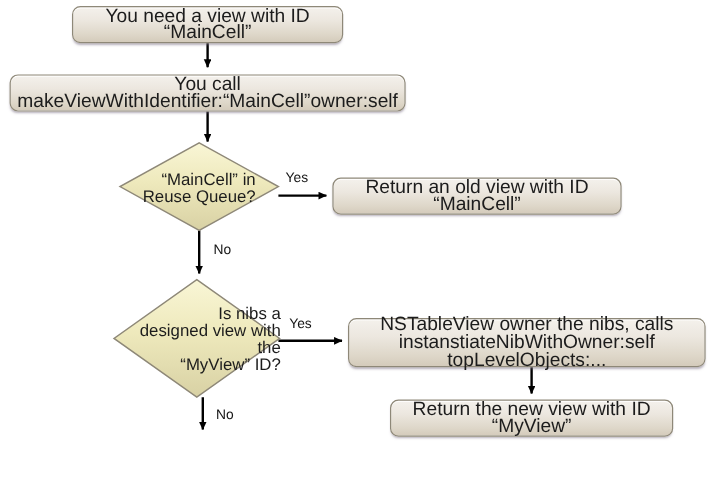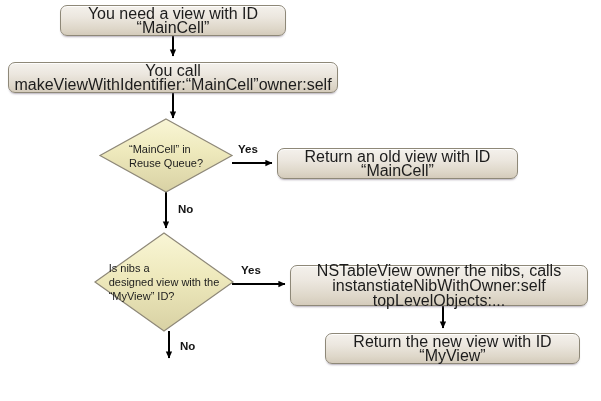--- a/index.html
+++ b/index.html
@@ -50,39 +50,39 @@
   }
   .diamond-text {
     position: absolute;
     left: 0;
     top: 0;
     width: 100%;
     height: 100%;
     display: flex;
     align-items: center;
     justify-content: center;
-    text-align: left;
-    font-size: 11px;
+    text-align: right;
+    font-size: 14px;
     line-height: 14px;
     color: #1c1c1c;
     white-space: pre-line;
     user-select: none;
   }
   .edge-layer {
     position: absolute;
     left: 0;
     top: 0;
     width: 601px;
     height: 401px;
     pointer-events: none;
   }
   .edge-label {
     position: absolute;
     font-size: 11.5px;
-    font-weight: bold;
+    font-weight: normal;
     color: #141414;
     user-select: none;
     text-align: center;
   }
 </style>
 </head>
 <body>
 
 <div id="canvas">
 
@@ -139,21 +139,21 @@
 
   <div class="node" style="left:277px; top:148px; width:241px; height:31px;">
     <span class="node-label">Return an old view with ID “MainCell”</span>
   </div>
 
   <div class="node" style="left:290px; top:265px; width:298px; height:41px; line-height:15px;">
     <span class="node-label">NSTableView owner the nibs, calls
 instanstiateNibWithOwner:self topLevelObjects:...</span>
   </div>
 
-  <div class="node" style="left:325px; top:333px; width:255px; height:31px;">
+  <div class="node" style="left:325px; top:333px; width:236px; height:31px;">
     <span class="node-label">Return the new view with ID “MyView”</span>
   </div>
 
 
   <div class="diamond-wrap" style="left:99px; top:118px; width:134px; height:75px;">
     <svg width="134" height="75" viewBox="0 0 134 75">
       <defs>
         <linearGradient id="decGrad1" x1="0" y1="0" x2="0" y2="1">
           <stop offset="0%" stop-color="#f9f6d6"></stop>
           <stop offset="45%" stop-color="#eee9bc"></stop>

